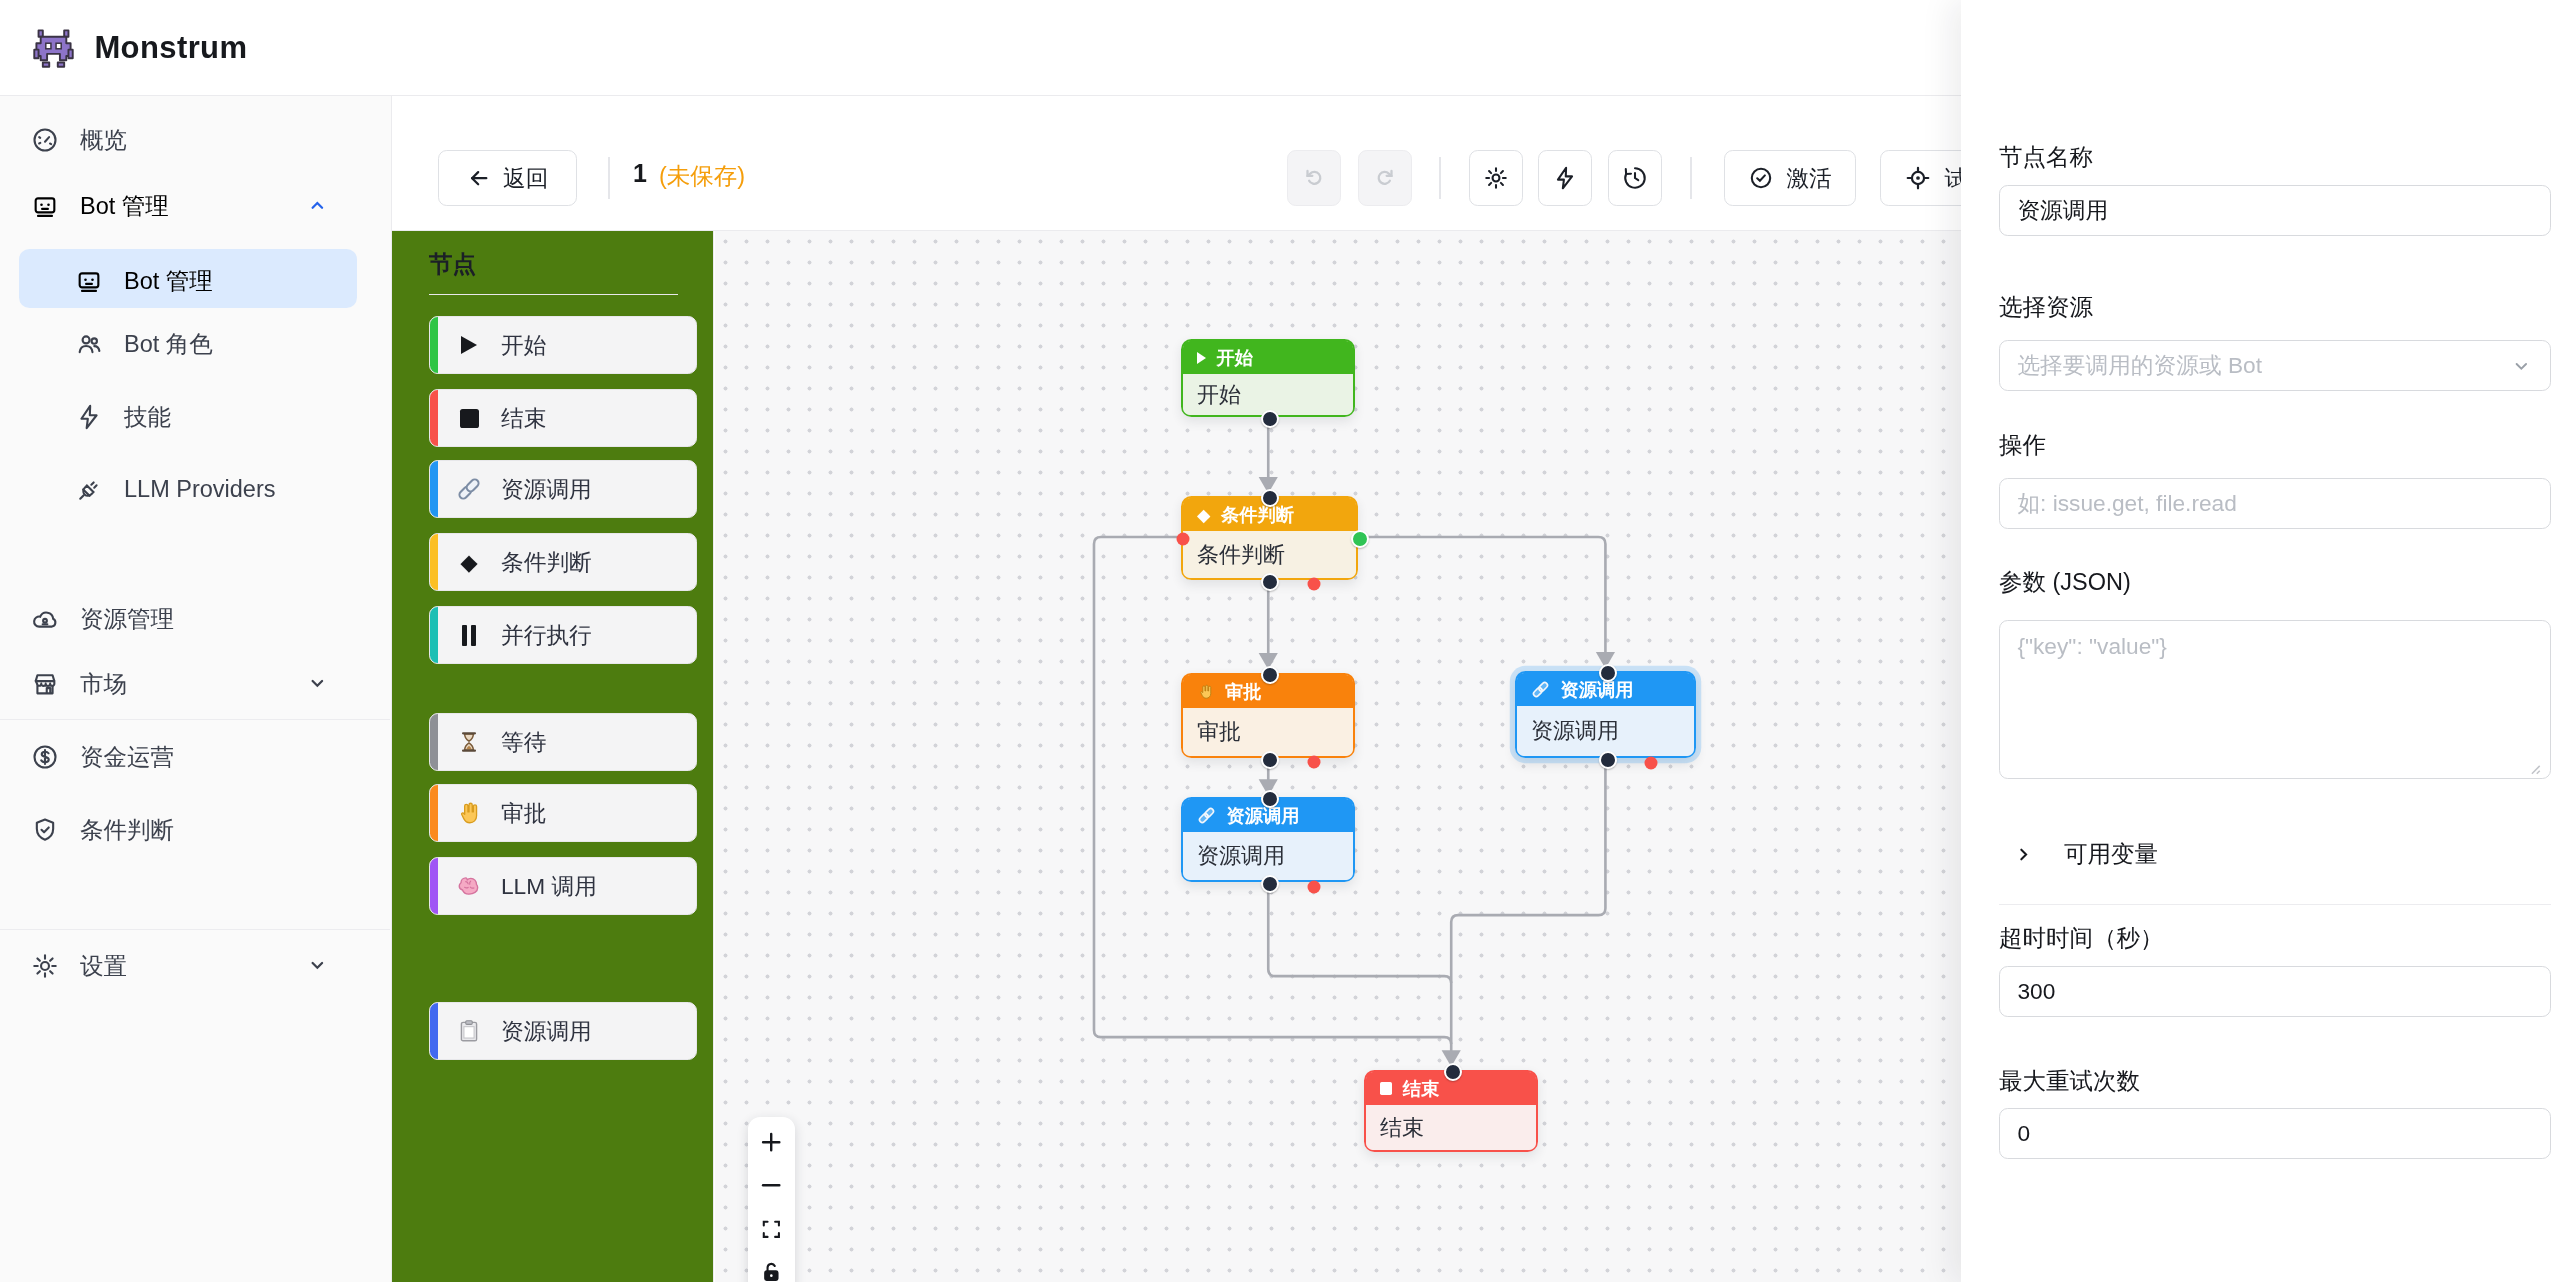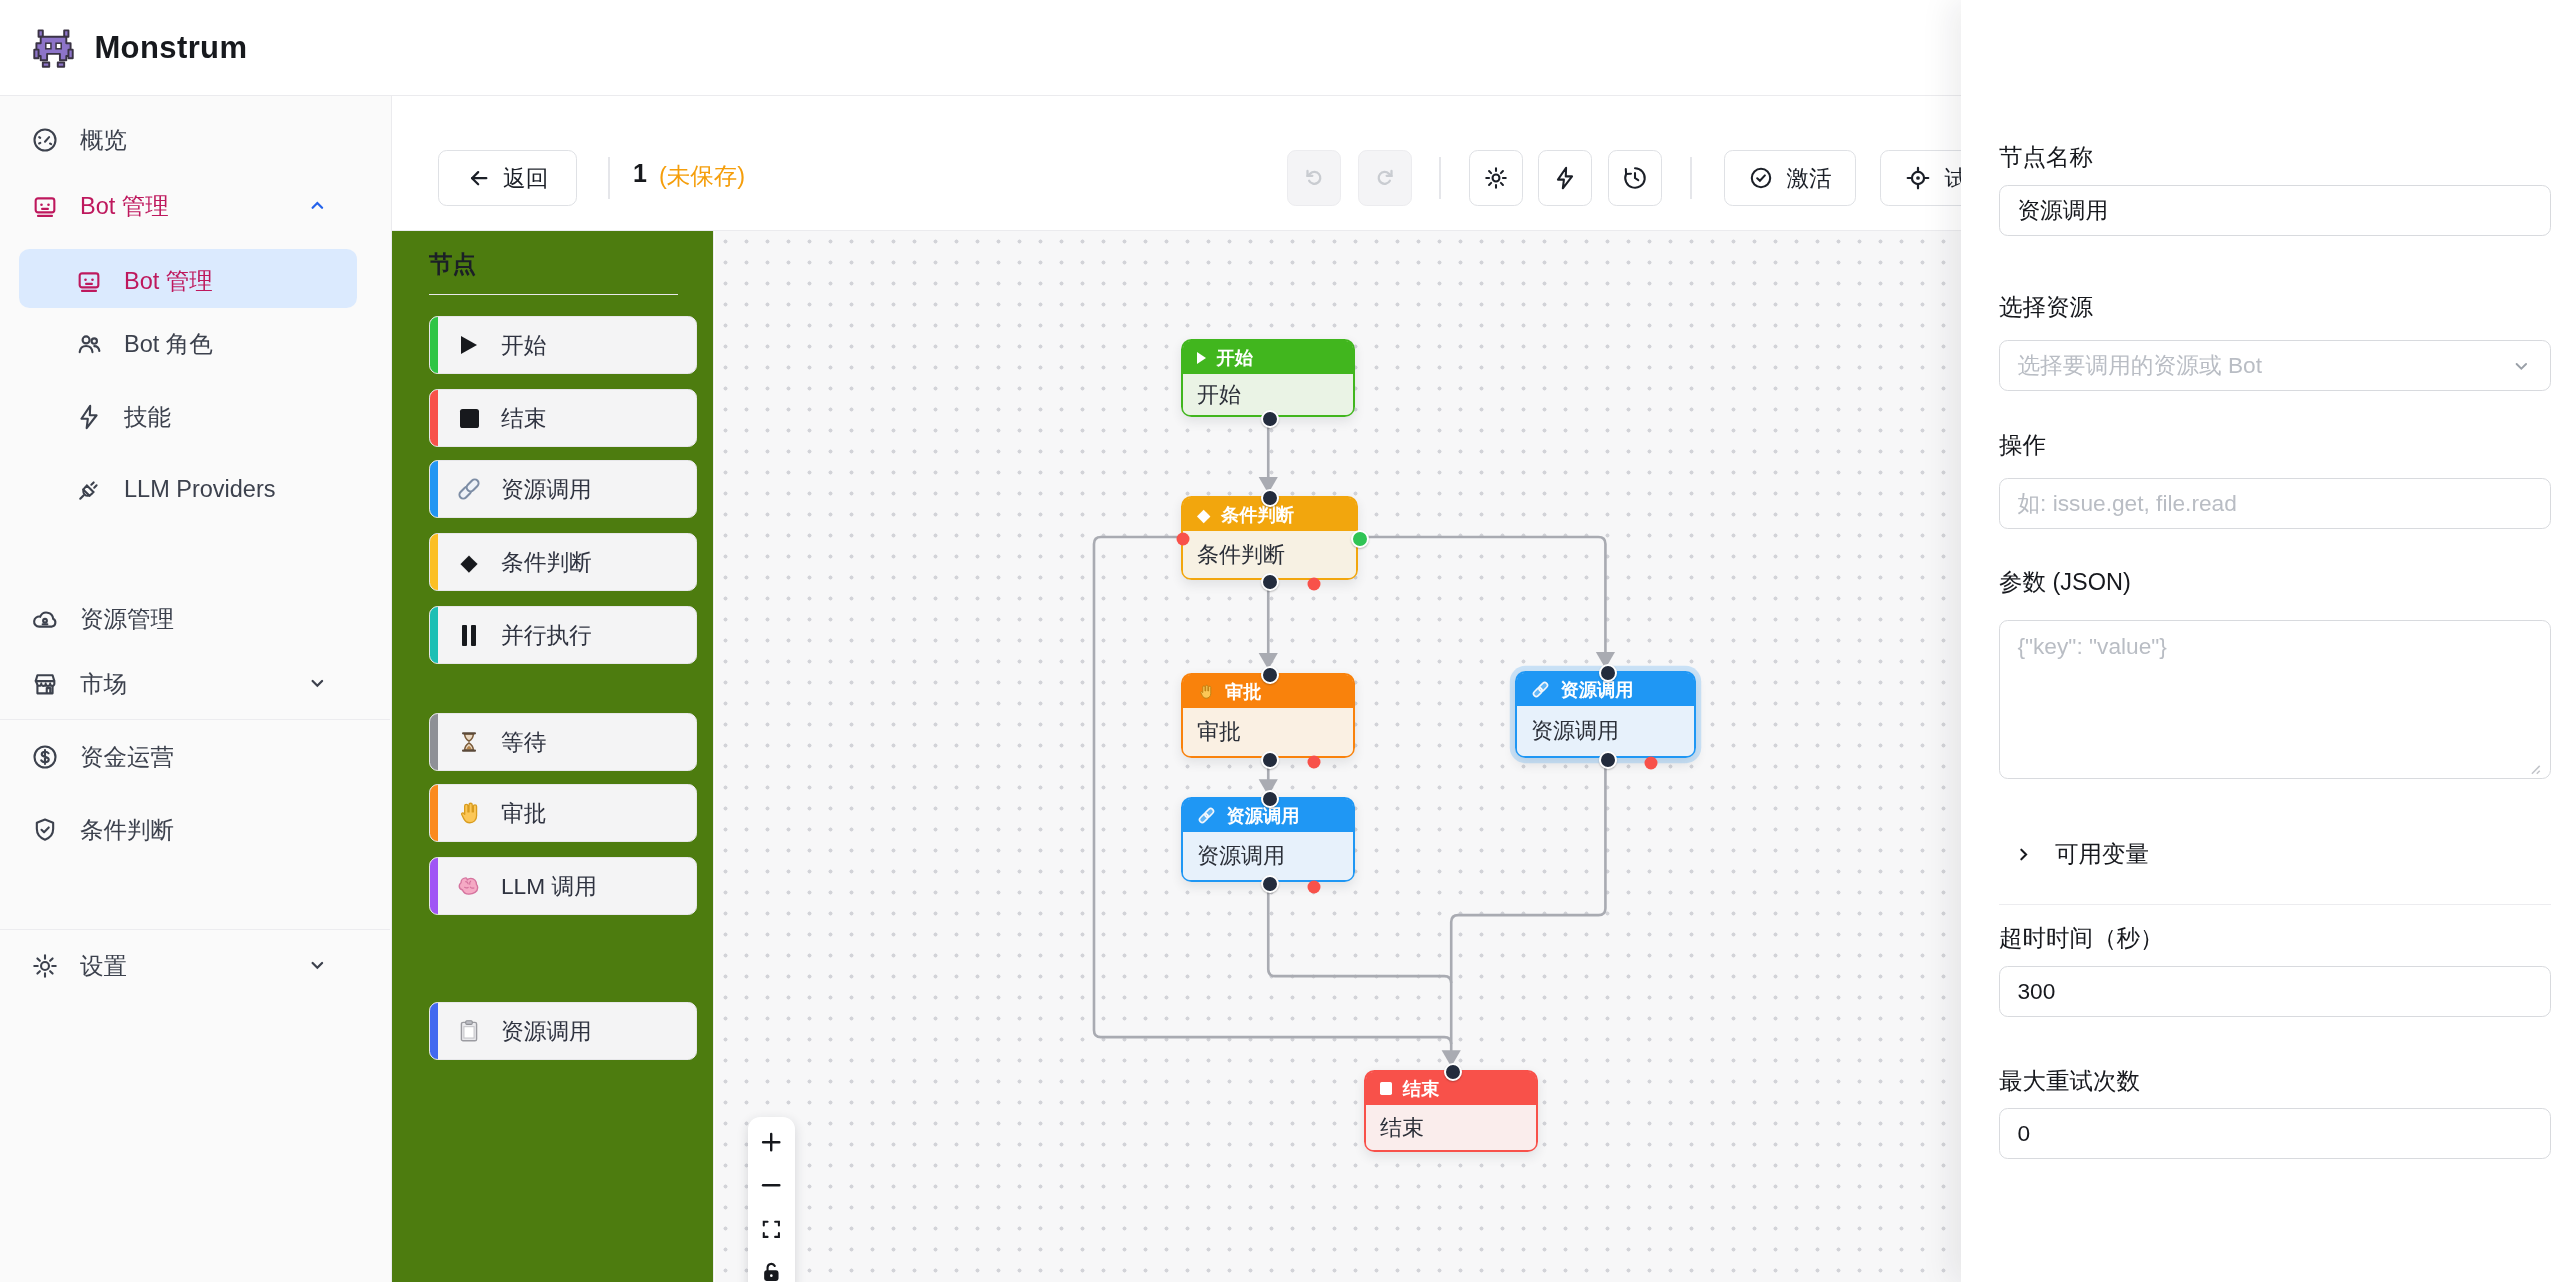--- a/index.html
+++ b/index.html
@@ -12,21 +12,21 @@
   .topbar{position:absolute;left:0;top:0;width:2576px;height:96px;background:#fff;
     border-bottom:1.7px solid #ebebee;display:flex;align-items:center;gap:17.4px;padding-left:30px;box-sizing:border-box;z-index:10}
   .brand{font-size:31px;font-weight:bold;letter-spacing:0.4px}
   
   .sidebar{position:absolute;left:0;top:96px;width:392px;height:1187px;background:#fafafa;
     border-right:1.7px solid #ebebee;box-sizing:border-box;z-index:10}
   .sitem{position:absolute;left:0;width:392px;height:63px;display:flex;align-items:center;gap:21px;
     padding-left:31px;box-sizing:border-box;font-size:23.5px;color:#3c414d;cursor:pointer}
   .sitem .ic{width:28px;height:28px;flex:0 0 auto;color:#3c414d}
   .sitem.sub{padding-left:75px}
-  .sitem.blue,.sitem.blue .ic{color:#be185d}
+  .sitem.blue,.sitem.blue .ic{color:#000000}
   .pill{position:absolute;left:19px;width:338px;height:59px;background:#dbeafe;border-radius:10.5px}
   .chev{position:absolute;right:63px;width:22.7px;height:22.7px}
   .sdiv{position:absolute;left:0;width:390px;height:0;border-top:1.7px solid #ececef}
   
   .wtoolbar{position:absolute;left:392px;top:96px;width:2184px;height:135px;background:#fff;
     border-bottom:1.7px solid #ebebee;box-sizing:border-box;z-index:5}
   .tbtn{position:absolute;top:54px;height:56px;background:#fff;border:1.7px solid #dfe1e5;border-radius:8.7px;
     display:flex;align-items:center;justify-content:center;gap:12.2px;font-size:22.7px;color:#1b1f27;box-sizing:border-box;cursor:pointer}
   .tbtn.icononly{width:54px}
   .tbtn.disabled{background:#f4f4f6;border-color:#ececef;color:#c9ccd1}
@@ -80,21 +80,21 @@
   .plabel{position:absolute;left:38px;font-size:23.5px;color:#16181d}
   .pfield{position:absolute;left:38px;width:552px;height:51px;border:1.7px solid #d8dade;border-radius:8.7px;
     font-size:22.7px;color:#16181d;padding:0 17.4px;box-sizing:border-box;background:#fff;outline:none;
     font-family:"Liberation Sans","DejaVu Sans",sans-serif}
   .pfield::placeholder{color:#b9bdc4;opacity:1}
   .parea{position:absolute;left:38px;width:552px;height:159px;border:1.7px solid #d8dade;border-radius:8.7px;
     font-size:22.7px;color:#16181d;padding:12.2px 17.4px;box-sizing:border-box;resize:none;outline:none;
     font-family:"Liberation Sans","DejaVu Sans",sans-serif}
   .parea::placeholder{color:#b9bdc4;opacity:1}
   .selchev{position:absolute;left:549px;width:22.7px;height:22.7px;color:#9aa0a8;pointer-events:none}
-  .vrow{position:absolute;left:52px;display:flex;align-items:center;gap:21px;font-size:23.5px;color:#16181d;cursor:pointer}
+  .vrow{position:absolute;left:52px;display:flex;align-items:center;gap:30px;font-size:23.5px;color:#16181d;cursor:pointer}
   .pdivider{position:absolute;left:38px;width:552px;border-top:1.7px solid #ececef}
   .grip{position:absolute;left:565px;width:15.7px;height:15.7px;pointer-events:none}
 </style>
 </head>
 <body>
 
 <div class="topbar">
   <span>
     <svg width="47" height="47" viewBox="0 0 22 22">
       <g fill="#8d74c9" stroke="#3a3344" stroke-width="0.9" stroke-linejoin="round">

